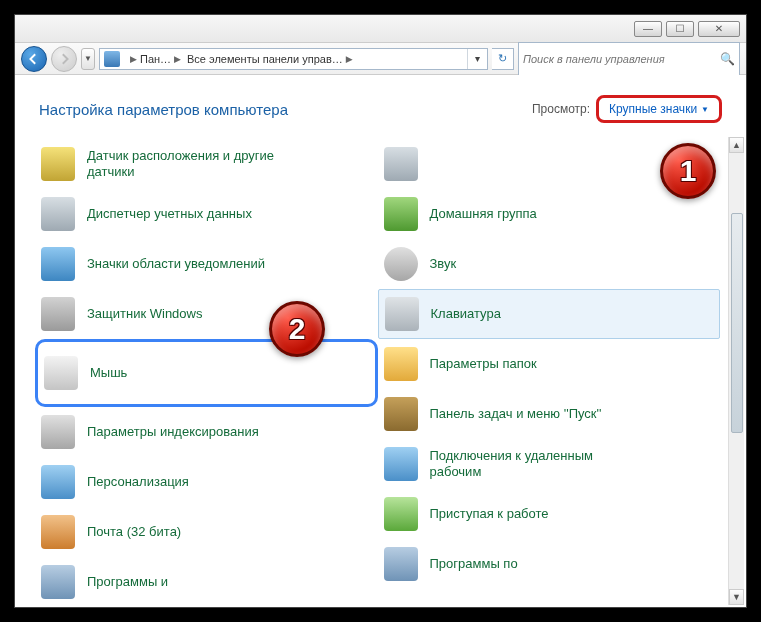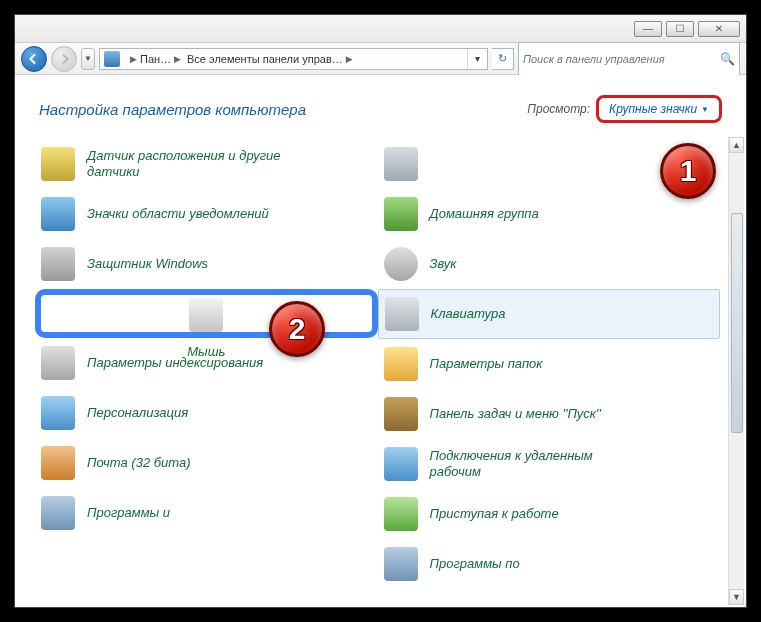--- a/index.html
+++ b/index.html
@@ -115,21 +115,20 @@
     background: transparent;
   }
   .search .mag {
     font-size: 12px; color: #3a7bb8;
   }
   .content {
     position: absolute;
     top: 60px; left: 0; right: 0; bottom: 0;
     overflow: hidden;
     background: #fff;
-    font-style: italic;
   }
   .hdr {
     padding: 20px 24px 8px 24px;
     display: flex;
     align-items: center;
     justify-content: space-between;
   }
   .hdr-title {
     color: #1b61a6;
     font-size: 15px;
@@ -157,24 +156,23 @@
     gap: 12px;
     padding: 3px 6px;
     height: 50px;
   }
   .item.selected {
     background: #eaf3fb;
     border: 1px solid #aed0ea;
     border-radius: 2px;
   }
   .item.highlight {
-    border: 6px solid #3b82f6;
+    border: 3px solid #3b82f6;
     border-radius: 10px;
-    height: 49px;
-    flex-direction: column;
+    height: 68px;
   }
   .icn {
     width: 34px; height: 34px;
     flex-shrink: 0;
     border-radius: 4px;
     display: flex; align-items: center; justify-content: center;
     font-size: 18px;
   }
   .lbl {
     color: #146b3a;
@@ -289,20 +287,24 @@
       </div>
     </div>
 
     <div class="grid">
       <div class="col" id="col-left">
           <div class="item">
             <div class="icn i-sensor"></div>
             <div class="lbl">Датчик расположения и другие датчики</div>
           </div>
           <div class="item">
+            <div class="icn i-cred"></div>
+            <div class="lbl">Диспетчер учетных данных</div>
+          </div>
+          <div class="item">
             <div class="icn i-tray"></div>
             <div class="lbl">Значки области уведомлений</div>
           </div>
           <div class="item">
             <div class="icn i-def"></div>
             <div class="lbl">Защитник Windows</div>
           </div>
           <div class="item highlight">
             <div class="icn i-mouse"></div>
             <div class="lbl">Мышь</div>

